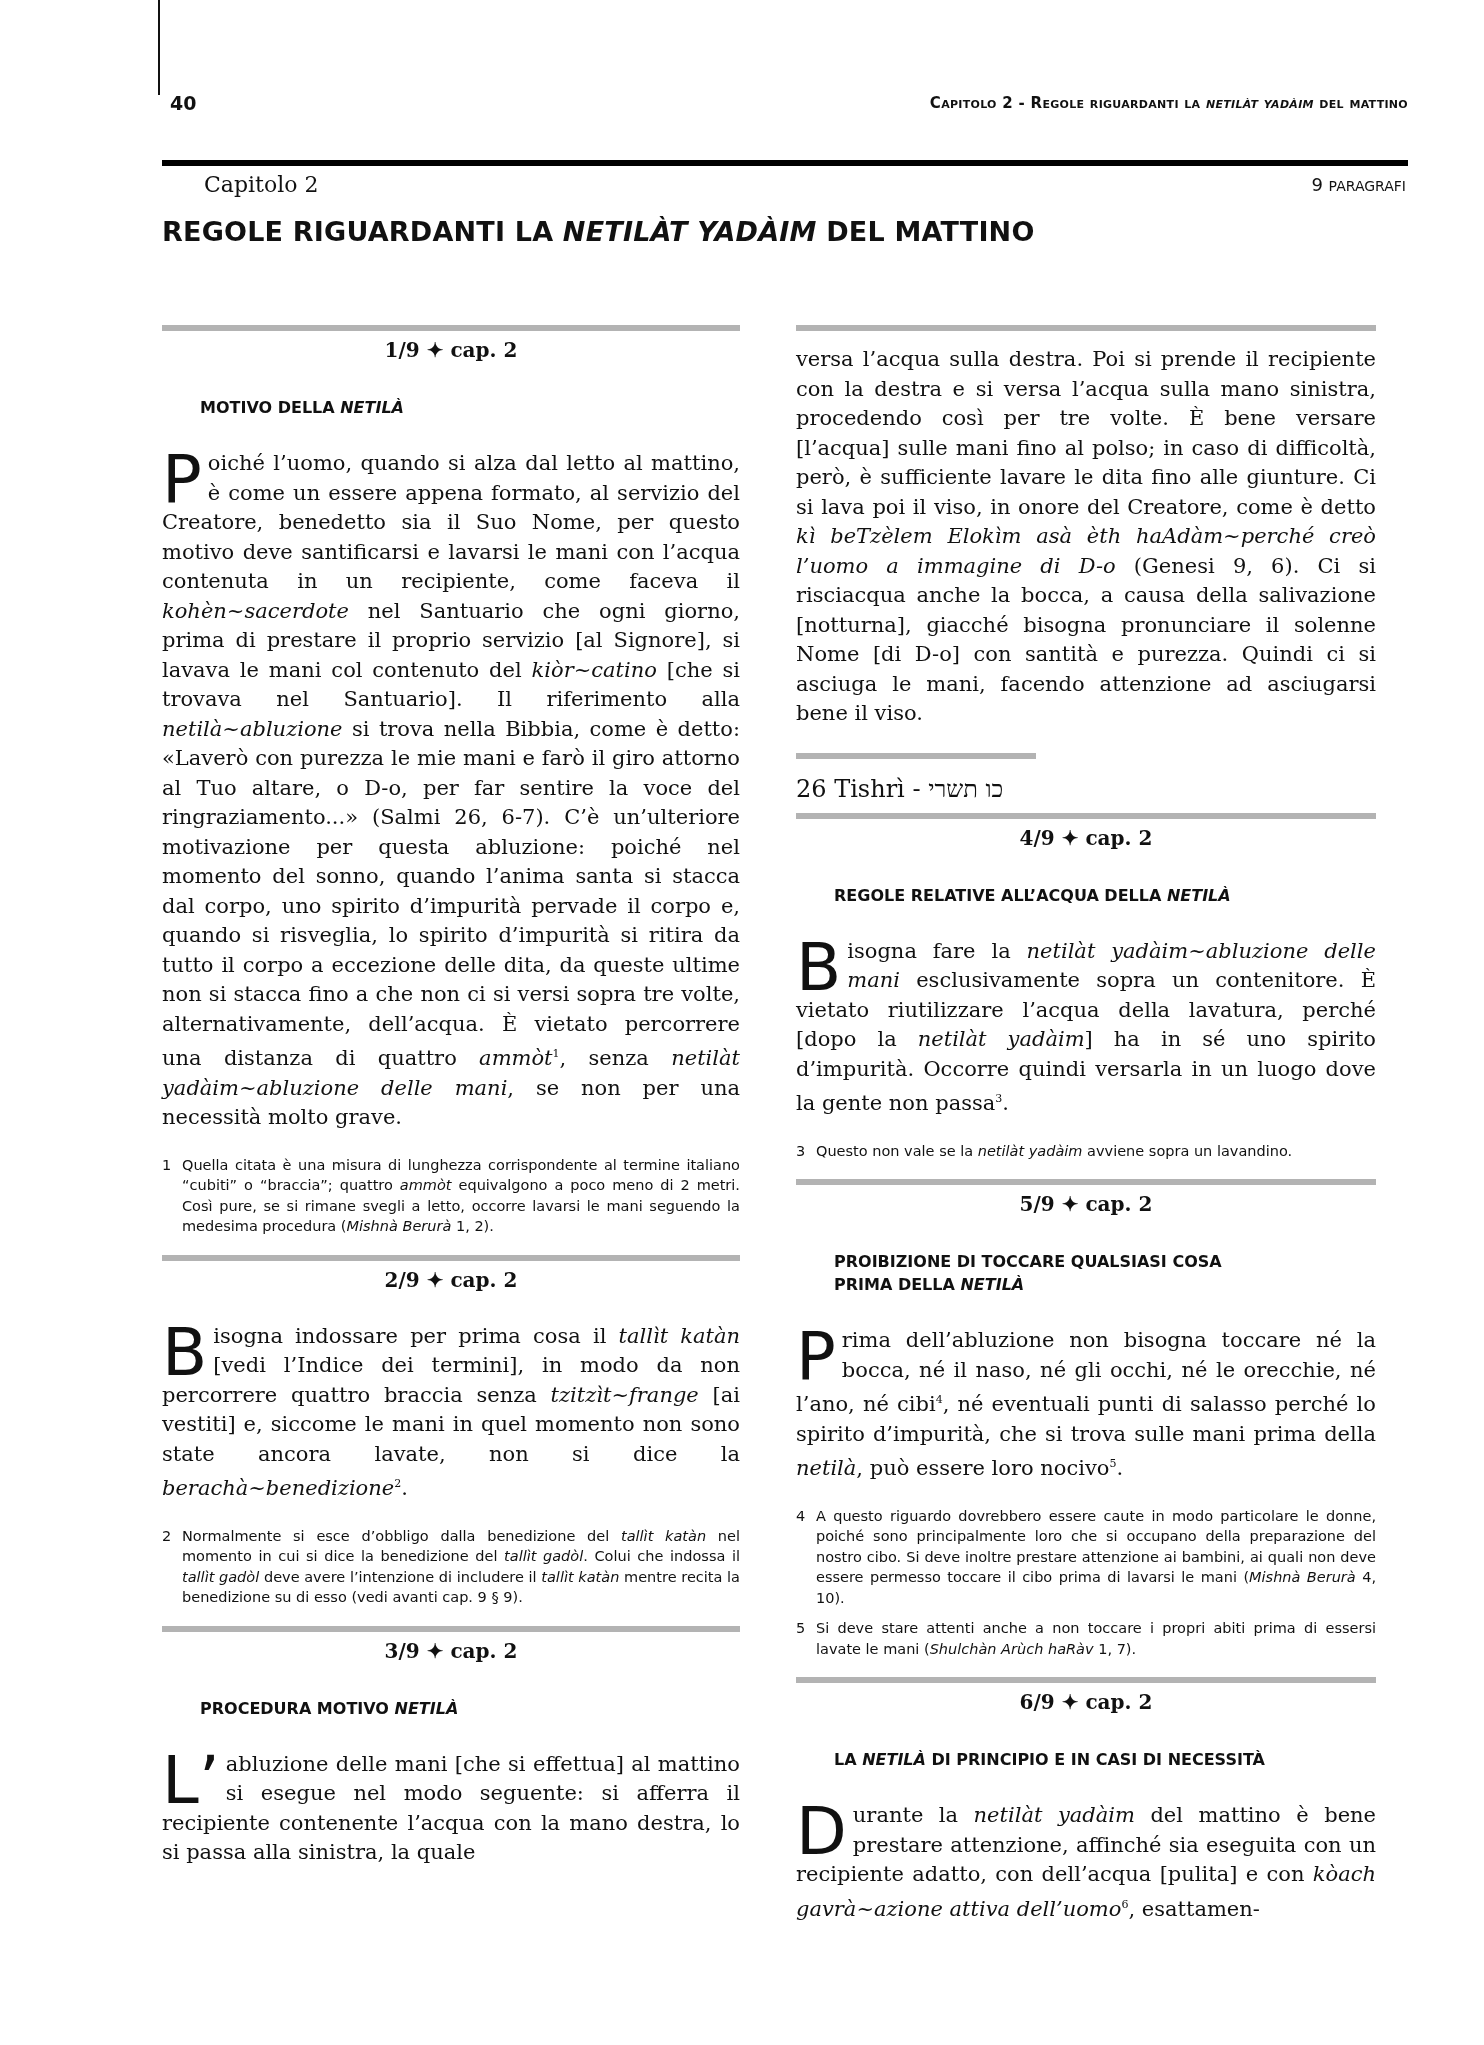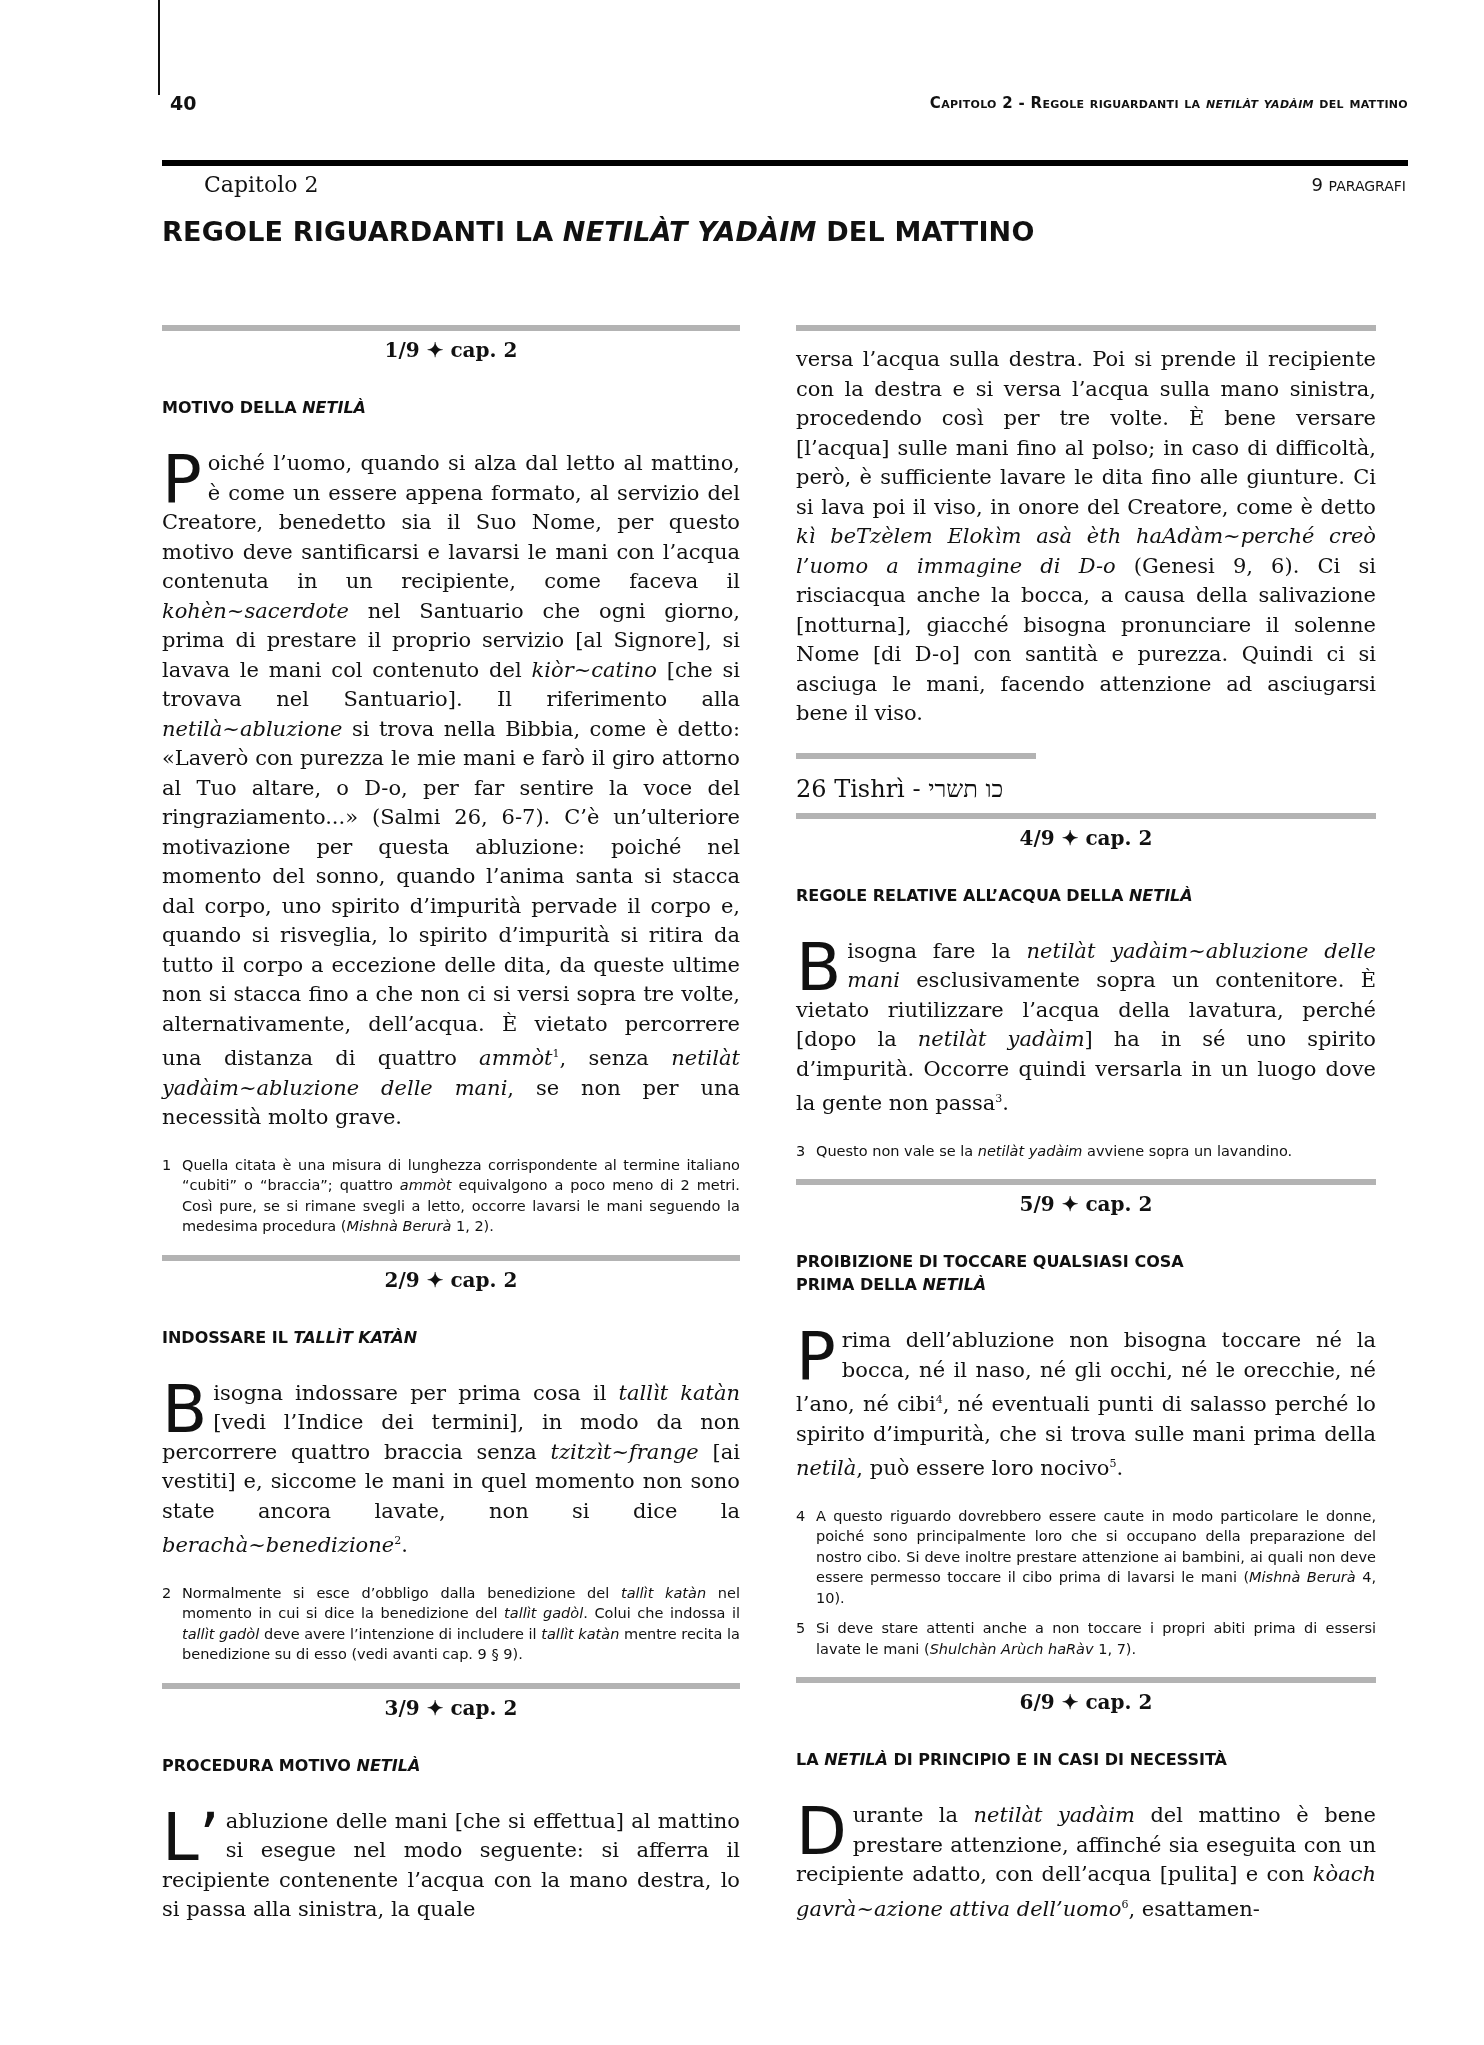--- a/index.html
+++ b/index.html
@@ -13,21 +13,21 @@
   .chapter-rule { position: absolute; left: 162px; right: 76px; top: 160px; height: 6px; background: #000; }
   .chapter-label { position: absolute; left: 164px; top: 172px; font-family: "DejaVu Serif", serif; font-size: 22px; margin-left: 40px; }
   .para-count { position: absolute; right: 78px; top: 174px; font-family: "DejaVu Sans", sans-serif; font-size: 18px; }
   .para-count .small { font-size: 14px; }
   .chapter-title { position: absolute; left: 162px; top: 216px; font-family: "DejaVu Sans", sans-serif; font-weight: bold; font-size: 27px; letter-spacing: 0.2px; }
   .col { position: absolute; width: 578px; }
   .col-left { left: 162px; top: 325px; }
   .col-right { left: 796px; top: 325px; width: 580px; }
   .rule { height: 6px; background: #b3b3b3; margin: 0; }
   .section-head { font-family: "DejaVu Serif", serif; font-weight: bold; font-size: 20px; margin-top: 7px; text-align: center; }
-  .subhead { font-family: "DejaVu Sans", sans-serif; font-weight: bold; font-size: 16px; margin-top: 34px; line-height: 23px; }
+  .subhead { font-family: "DejaVu Sans", sans-serif; font-weight: bold; font-size: 16px; margin-top: 34px; line-height: 23px; margin-left: 38px; }
   .body { font-family: "DejaVu Serif", serif; font-size: 21px; line-height: 29.5px; text-align: justify; margin-top: 30px; hyphens: auto; }
   .dropcap { float: left; font-family: "DejaVu Sans", sans-serif; font-size: 66px; line-height: 54px; margin: 4px 6px 0 0; font-weight: normal; }
   .footnote { font-family: "DejaVu Sans", sans-serif; font-size: 14.5px; line-height: 20.5px; text-align: justify; display: flex; margin-top: 22px; }
   .fn-num { width: 20px; flex: none; }
   .fn-text { flex: 1; }
   .date-block { margin-top: 24px; width: 240px; }
   .date-line { font-family: "DejaVu Serif", serif; font-size: 24px; margin: 16px 0 10px 0; }
   sup { font-size: 11px; }
   .mt-s { margin-top: 18px; }
 </style>
@@ -55,21 +55,20 @@
     <div class="body">
       <span class="dropcap">P</span><span>oiché l’uomo, quando si alza dal letto al mattino, è come un essere appena formato, al servizio del Creatore, benedetto sia il Suo Nome, per questo motivo deve santificarsi e lavarsi le mani con l’acqua contenuta in un recipiente, come faceva il </span><i>kohèn~sacerdote</i><span> nel Santuario che ogni giorno, prima di prestare il proprio servizio [al Signore], si lavava le mani col contenuto del </span><i>kiòr~catino</i><span> [che si trovava nel Santuario]. Il riferimento alla </span><i>netilà~abluzione</i><span> si trova nella Bibbia, come è detto: «Laverò con purezza le mie mani e farò il giro attorno al Tuo altare, o D-o, per far sentire la voce del ringraziamento...» (Salmi 26, 6-7). C’è un’ulteriore motivazione per questa abluzione: poiché nel momento del sonno, quando l’anima santa si stacca dal corpo, uno spirito d’impurità pervade il corpo e, quando si risveglia, lo spirito d’impurità si ritira da tutto il corpo a eccezione delle dita, da queste ultime non si stacca fino a che non ci si versi sopra tre volte, alternativamente, dell’acqua. È vietato percorrere una distanza di quattro </span><i>ammòt</i><sup>1</sup><span>, senza </span><i>netilàt yadàim~abluzione delle mani</i><span>, se non per una necessità molto grave.</span>
     </div>
     <div class="footnote">
       <span class="fn-num">1</span>
       <span class="fn-text"><span>Quella citata è una misura di lunghezza corrispondente al termine italiano “cubiti” o “braccia”; quattro </span><i>ammòt</i><span> equivalgono a poco meno di 2 metri. Così pure, se si rimane svegli a letto, occorre lavarsi le mani seguendo la medesima procedura (</span><i>Mishnà Berurà</i><span> 1, 2).</span></span>
     </div>
 
     <div class="rule mt-s"></div>
     <div class="section-head">2/9 ✦ cap. 2</div>
-    <div class="subhead"><span>INDOSSARE IL </span><i>TALLÌT KATÀN</i></div>
     <div class="body">
       <span class="dropcap">B</span><span>isogna indossare per prima cosa il </span><i>tallìt katàn</i><span> [vedi l’Indice dei termini], in modo da non percorrere quattro braccia senza </span><i>tzitzìt~frange</i><span> [ai vestiti] e, siccome le mani in quel momento non sono state ancora lavate, non si dice la </span><i>berachà~benedizione</i><sup>2</sup><span>.</span>
     </div>
     <div class="footnote">
       <span class="fn-num">2</span>
       <span class="fn-text"><span>Normalmente si esce d’obbligo dalla benedizione del </span><i>tallìt katàn</i><span> nel momento in cui si dice la benedizione del </span><i>tallìt gadòl</i><span>. Colui che indossa il </span><i>tallìt gadòl</i><span> deve avere l’intenzione di includere il </span><i>tallìt katàn</i><span> mentre recita la benedizione su di esso (vedi avanti cap. 9 § 9).</span></span>
     </div>
 
     <div class="rule mt-s"></div>
     <div class="section-head">3/9 ✦ cap. 2</div>

